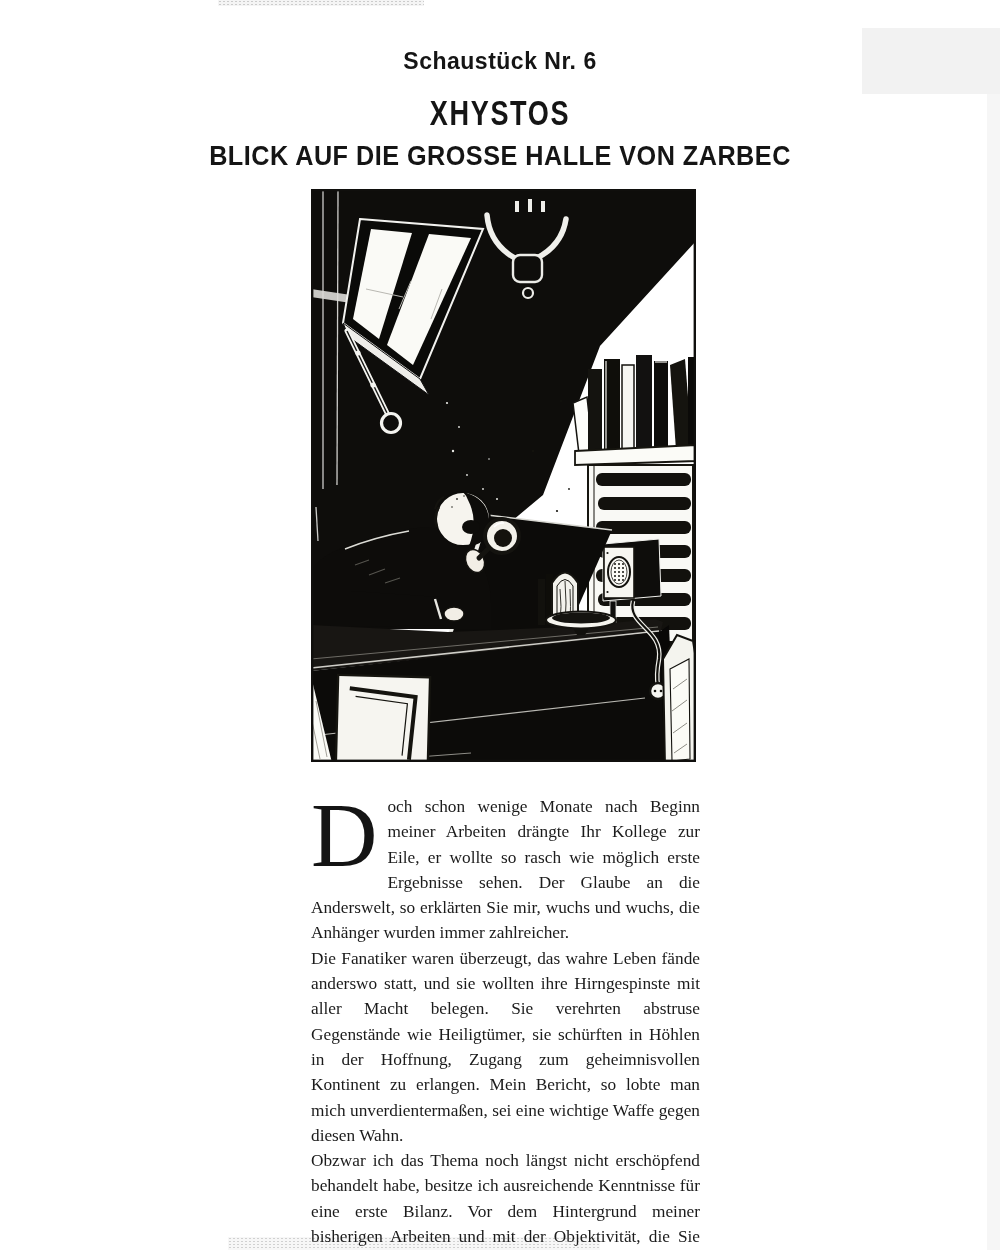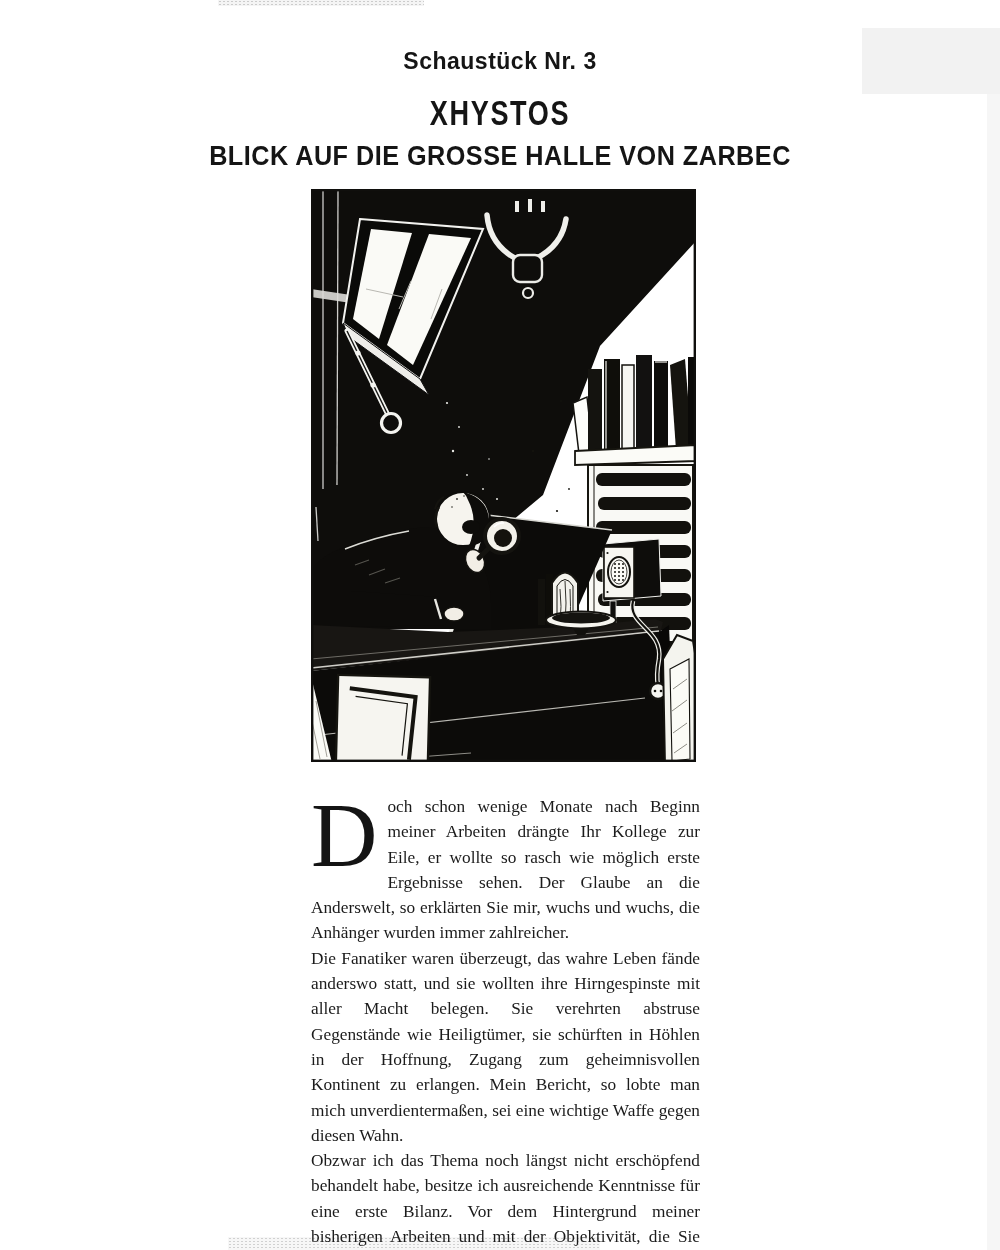--- a/index.html
+++ b/index.html
@@ -34,21 +34,21 @@
 <body>
 
 <div class="page">
 
   <div class="artifact top-strip"></div>
   <div class="artifact right-block"></div>
   <div class="artifact right-strip"></div>
   <div class="artifact bottom-strip"></div>
 
   <header class="page-header">
-    <div class="kicker">Schaustück Nr. 3</div>
+    <div class="kicker">Schaustück Nr. 6</div>
     <div class="page-title">XHYSTOS</div>
     <div class="page-subtitle">BLICK AUF DIE GROSSE HALLE VON ZARBEC</div>
   </header>
 
   <figure class="panel">
     <svg viewBox="0 0 385 573" preserveAspectRatio="none" xmlns="http://www.w3.org/2000/svg" role="img">
       <rect x="0" y="0" width="385" height="573" fill="#ffffff"></rect>
 
       <polygon points="0,0 385,0 385,52 289,157 232,306 196,336 118,440 0,440" fill="#0e0d0b"></polygon>
 

